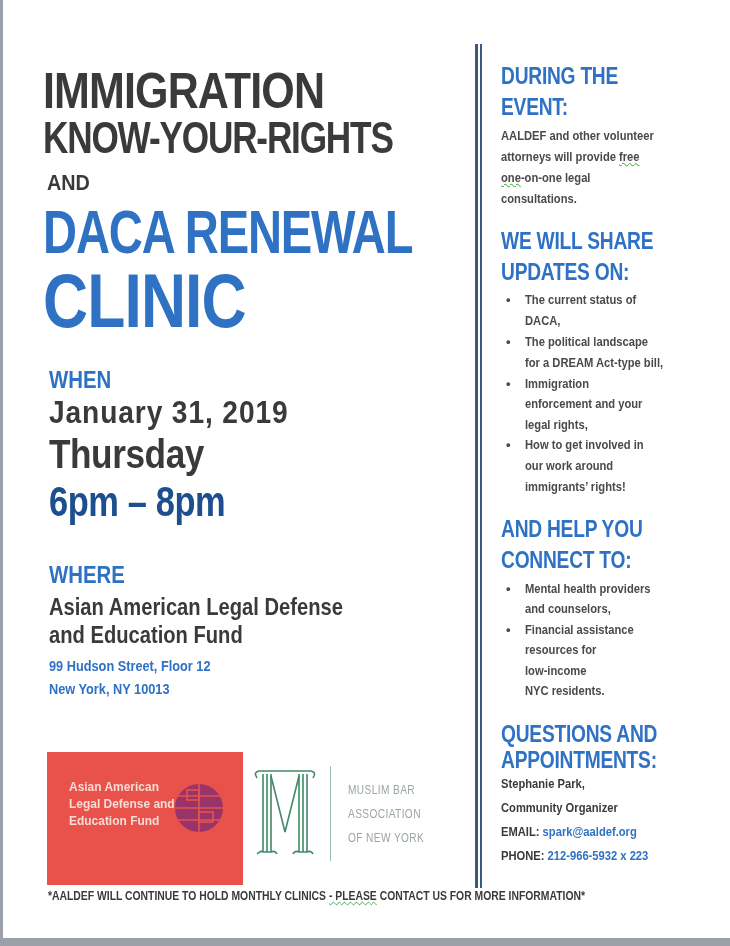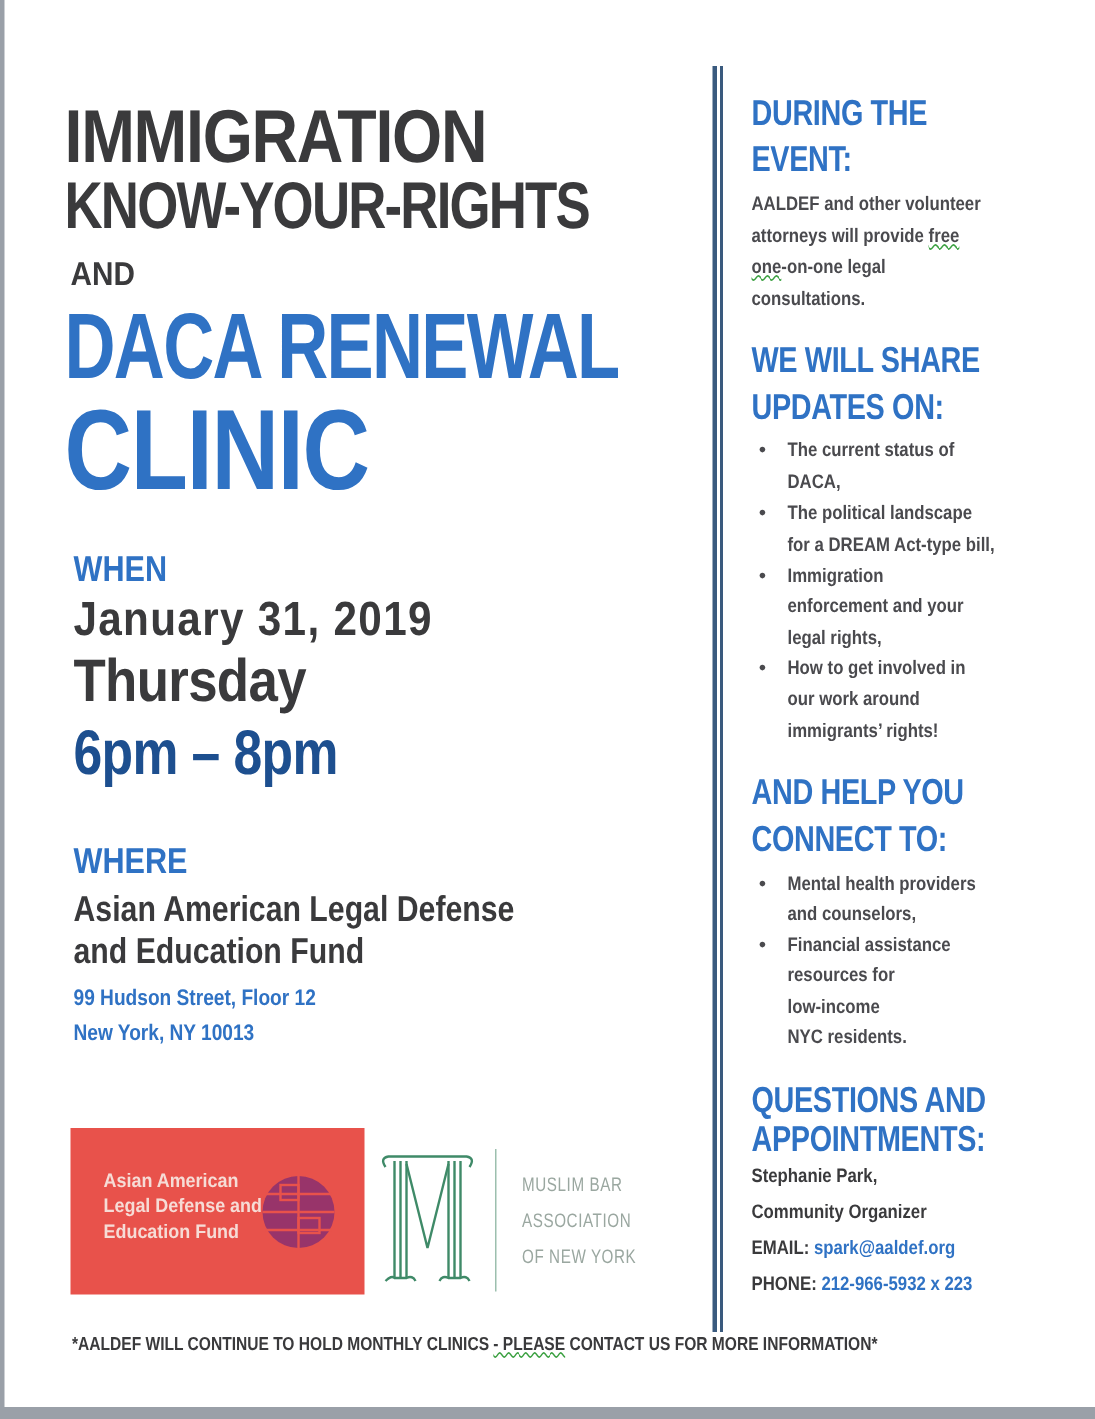--- a/index.html
+++ b/index.html
@@ -44,21 +44,21 @@
 
     
     .rc { left: 498px; }
     .rh { font-size: 24px; transform: scaleX(0.80); letter-spacing: -0.3px; }
     .rt { font-size: 13px; transform: scaleX(0.86); color: #4a4a4e; }
     .bul { position: absolute; left: 503px; font-size: 13px; font-weight: bold; color: #4a4a4e; }
 
     .squig { text-decoration: underline wavy #3aa040; text-decoration-thickness: 1px; }
 
     
-    .aaldef-logo { left: 44px; top: 752px; width: 196px; height: 111px; background: #e8524b; }
+    .aaldef-logo { left: 44px; top: 752px; width: 196px; height: 133px; background: #e8524b; }
     .aaldef-text { position: absolute; left: 22px; top: 26px; color: #f6dcd6; font-size: 13px; line-height: 17px; font-weight: bold; transform: scaleX(0.92); transform-origin: left top; white-space: nowrap; }
     .aaldef-globe { position: absolute; left: 126px; top: 30px; }
 
     .mbany-m { left: 248px; top: 768px; }
     .mbany-rule { left: 327px; top: 766px; width: 1px; height: 95px; background: #9cbfae; }
     .mbany-text { left: 345px; top: 778px; font-size: 13px; line-height: 24px; color: #9aa7a0; letter-spacing: 0.5px; transform: scaleX(0.78); transform-origin: left top; white-space: nowrap; }
 
     .footer-note { left: 45px; top: 889px; font-size: 12.5px; transform: scaleX(0.83); color: #3a3a3c; }
   </style>
 </head>

